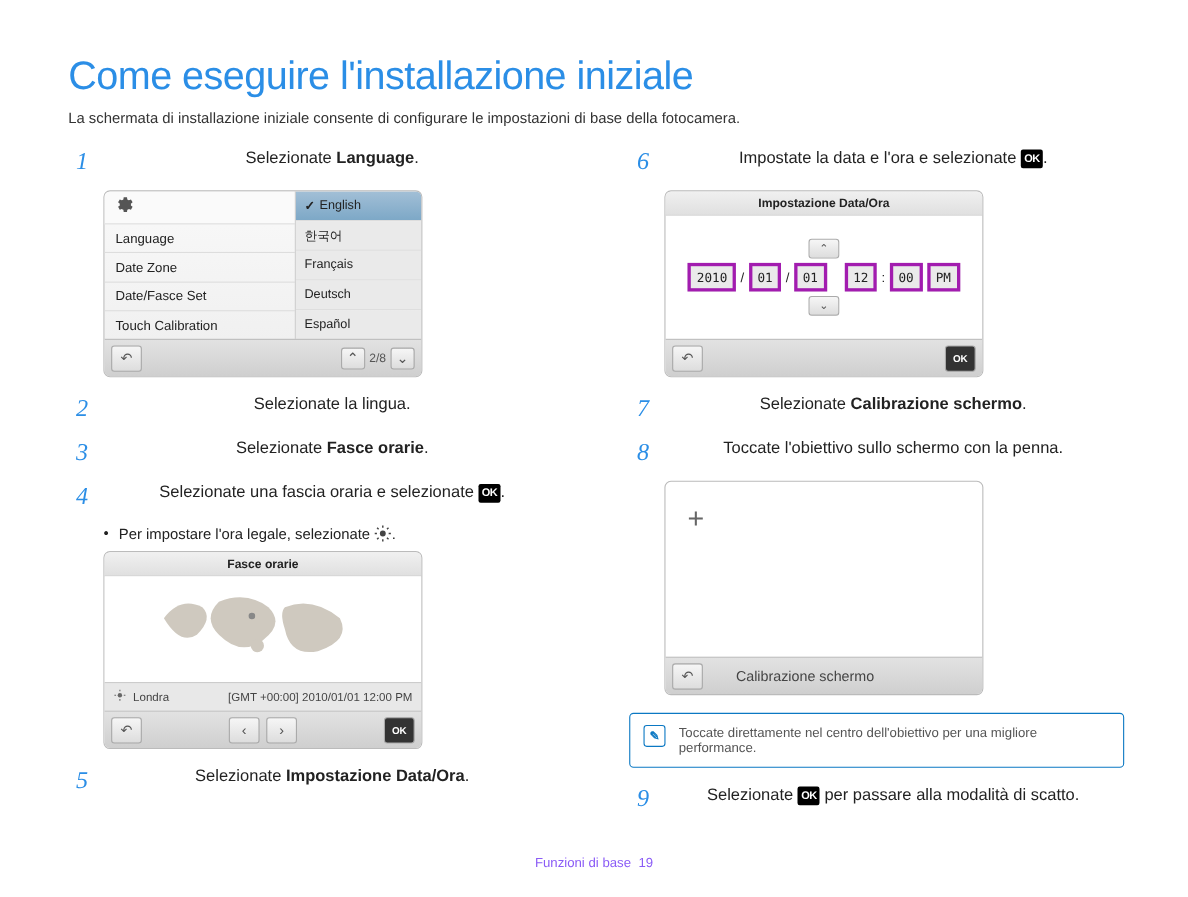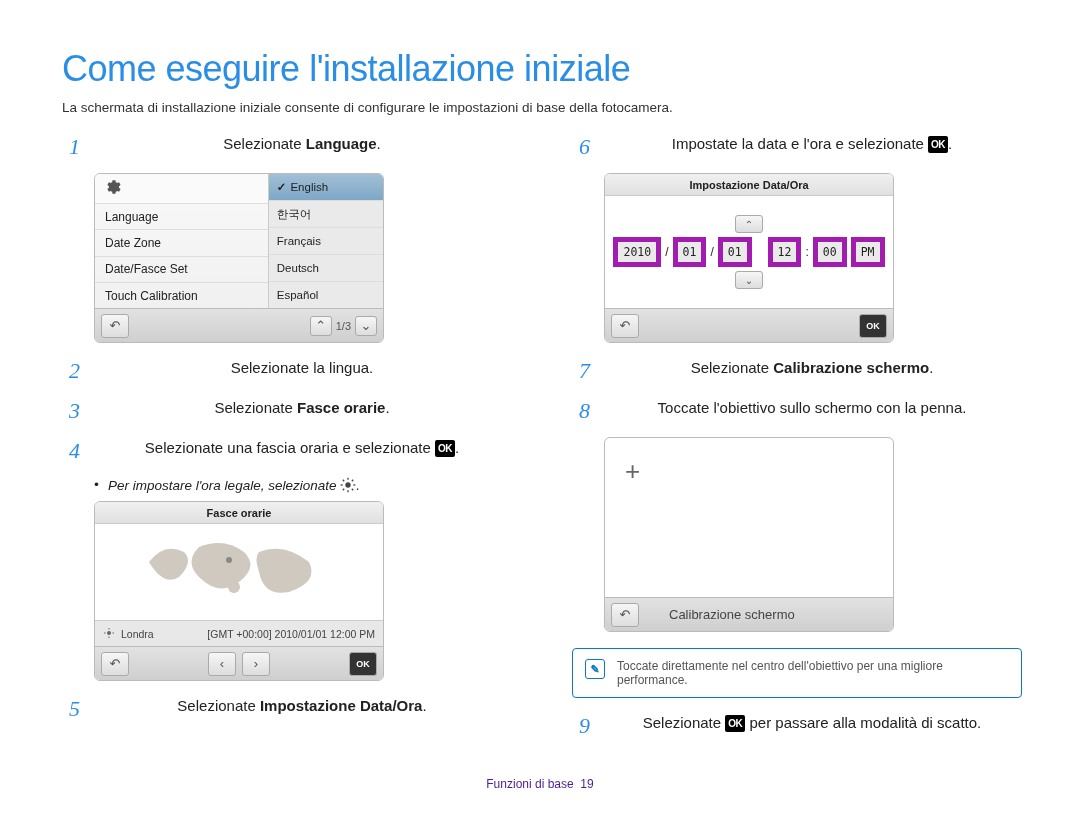--- a/index.html
+++ b/index.html
@@ -48,21 +48,20 @@
   }
   .step-body { flex: 1; text-align: center; }
   .bold { font-weight: 700; }
   .sub-bullet {
     margin-left: 32px;
     font-size: 13.5px;
     margin-top: 6px;
     margin-bottom: 8px;
     position: relative;
     padding-left: 14px;
-    font-style: italic;
   }
   .sub-bullet::before {
     content: "•";
     position: absolute;
     left: 0;
     top: 0;
   }
   .inline-icon {
     display: inline-block;
     vertical-align: -2px;
@@ -195,21 +194,21 @@
     font-size:11px;font-weight:700;
   }
   .dt-body { flex:1;display:flex;flex-direction:column;align-items:center;justify-content:center;gap:4px; }
   .dt-arrow {
     width:28px;height:18px;background:linear-gradient(#f6f6f6,#ddd);
     border:1px solid #aaa;border-radius:3px;
     display:flex;align-items:center;justify-content:center;font-size:10px;color:#555;
   }
   .dt-fields { display:flex;gap:4px;align-items:center;font-size:12px; }
   .dt-field {
-    padding:3px 5px;background:#eaeaea;border:5px solid #a21caf;
+    padding:3px 5px;background:#eaeaea;border:3px solid #a21caf;
     font-family: monospace;font-size:11.5px;
   }
   .dt-sep { font-size:12px; }
   .dt-footer {
     height:34px;background:linear-gradient(#e2e2e2,#cfcfcf);
     border-top:1px solid #bbb;
     display:flex;align-items:center;justify-content:space-between;padding:0 6px;
   }
 
   
@@ -248,21 +247,21 @@
   .ok-chip {
     display:inline-block;background:#000;color:#fff;
     font-size:10px;font-weight:700;padding:1px 3px;border-radius:2px;
     letter-spacing:-0.5px;vertical-align:1px;
   }
   .sun-icon svg { vertical-align:-3px; }
 
   .page-footer {
     position:absolute;
     bottom:24px;left:0;width:100%;
-    text-align:center;font-size:12px;color:#4c1d95;
+    text-align:center;font-size:12px;color:#8b5cf6;
   }
 </style>
 </head>
 <body>
 
 <h1 class="title">Come eseguire l'installazione iniziale</h1>
 <p class="subtitle">La schermata di installazione iniziale consente di configurare le impostazioni di base della fotocamera.</p>
 
 <div class="columns">
 
@@ -302,21 +301,21 @@
         </div>
       </div>
       <div class="lang-bottom">
         <div class="btn-sq">
           <span>↶</span>
         </div>
         <div class="pager">
           <div class="btn-sq" style="width:22px;height:20px;">
               <span>⌃</span>
             </div>
-          <span>1/3</span>
+          <span>2/8</span>
           <div class="btn-sq" style="width:22px;height:20px;">
               <span>⌄</span>
             </div>
         </div>
       </div>
     </div>
 
     <div class="step">
       <div class="step-num">2</div>
       <div class="step-body">Selezionate la lingua.</div>

